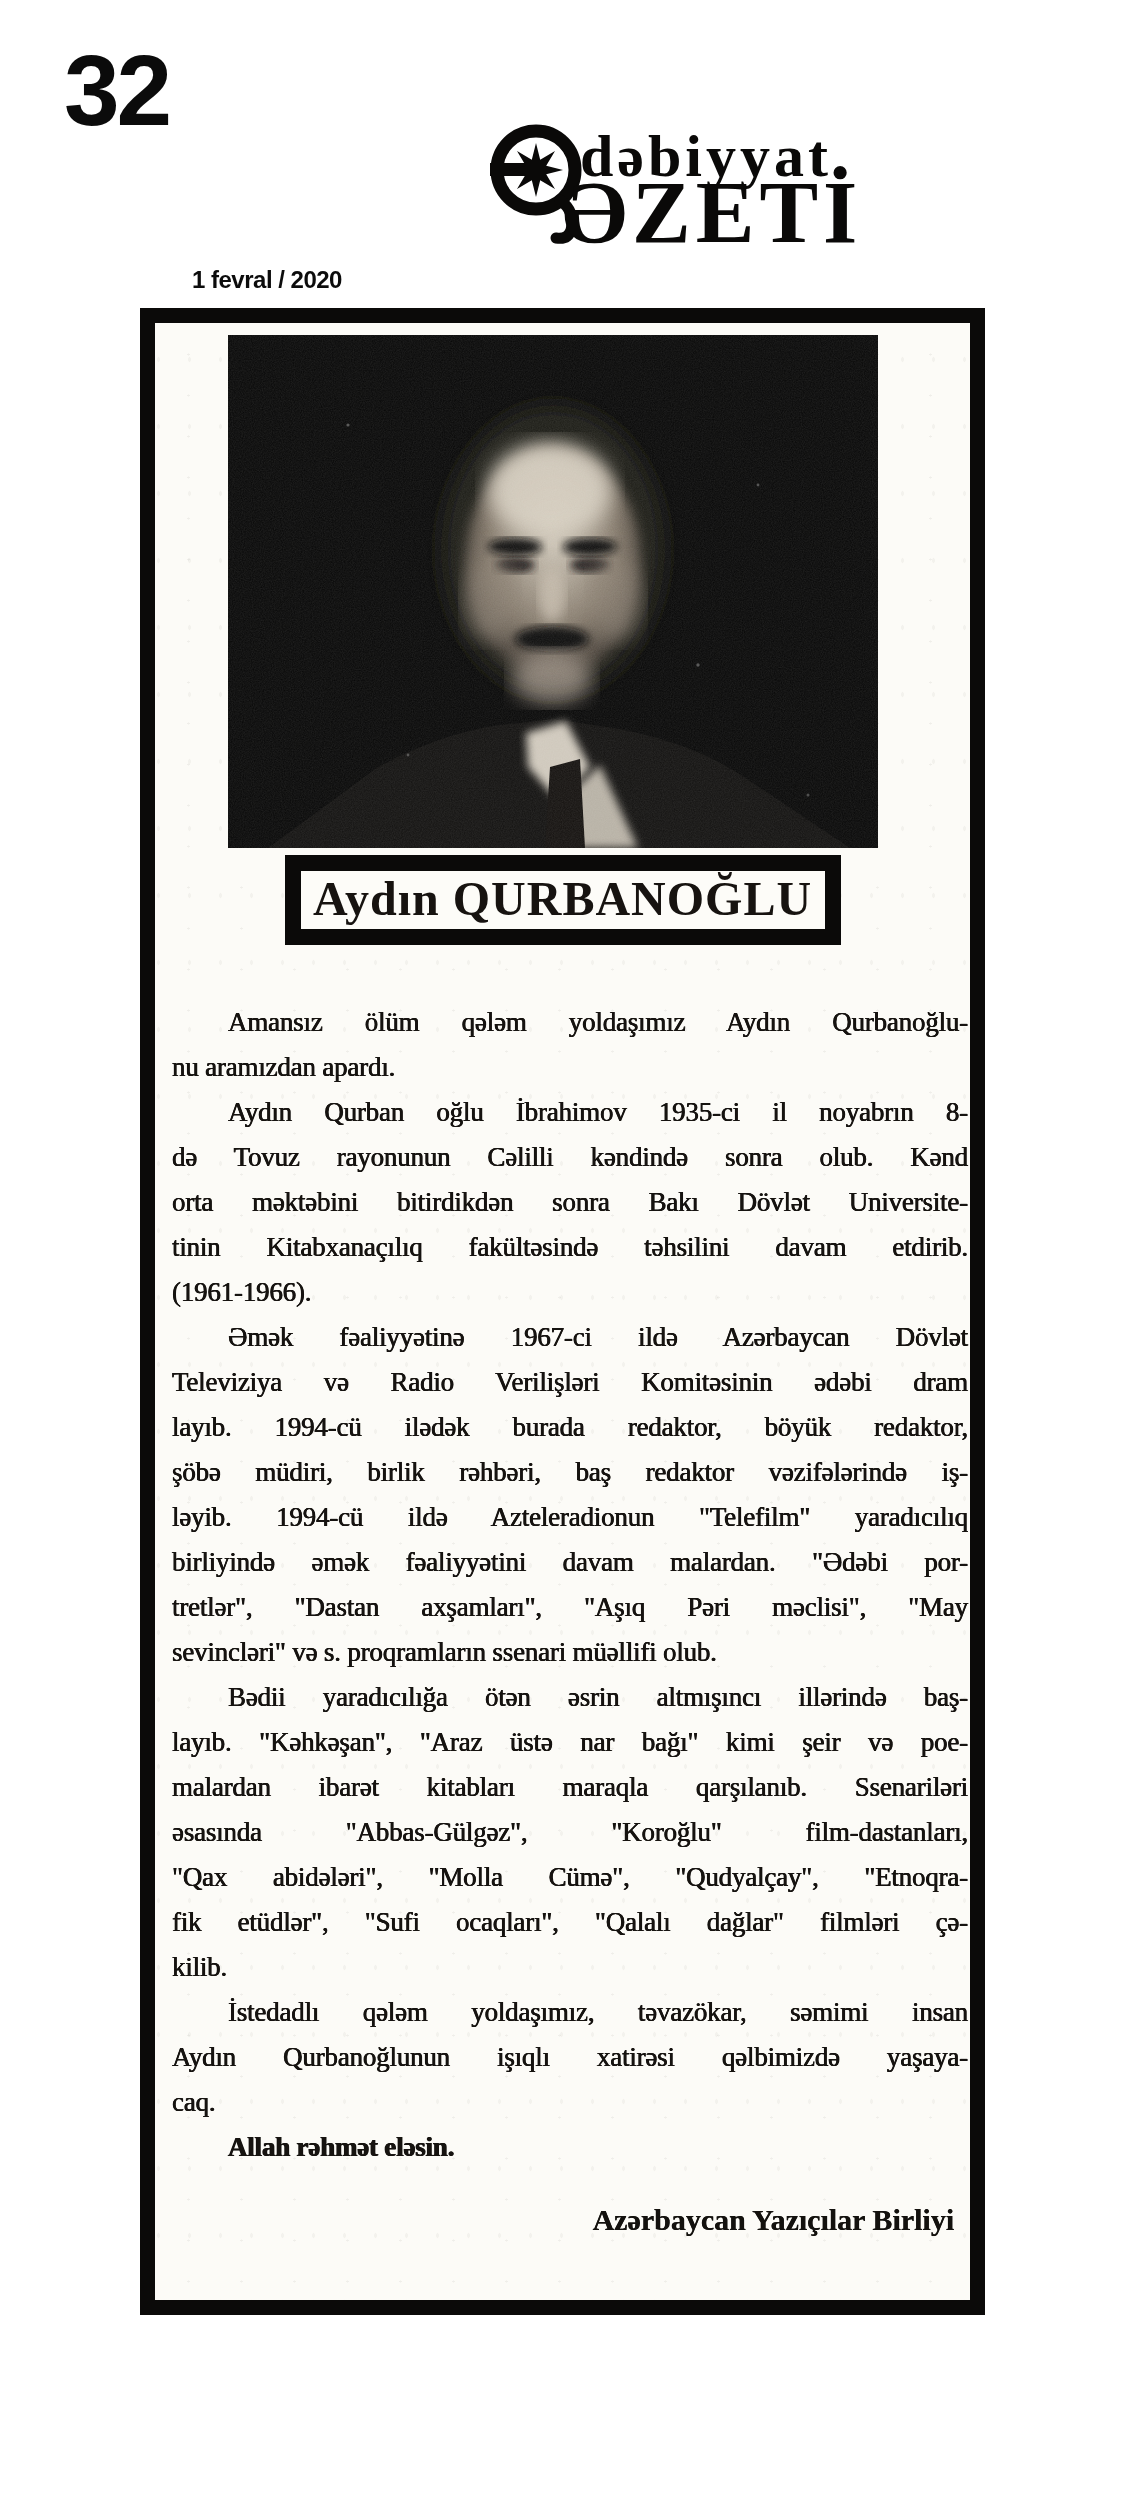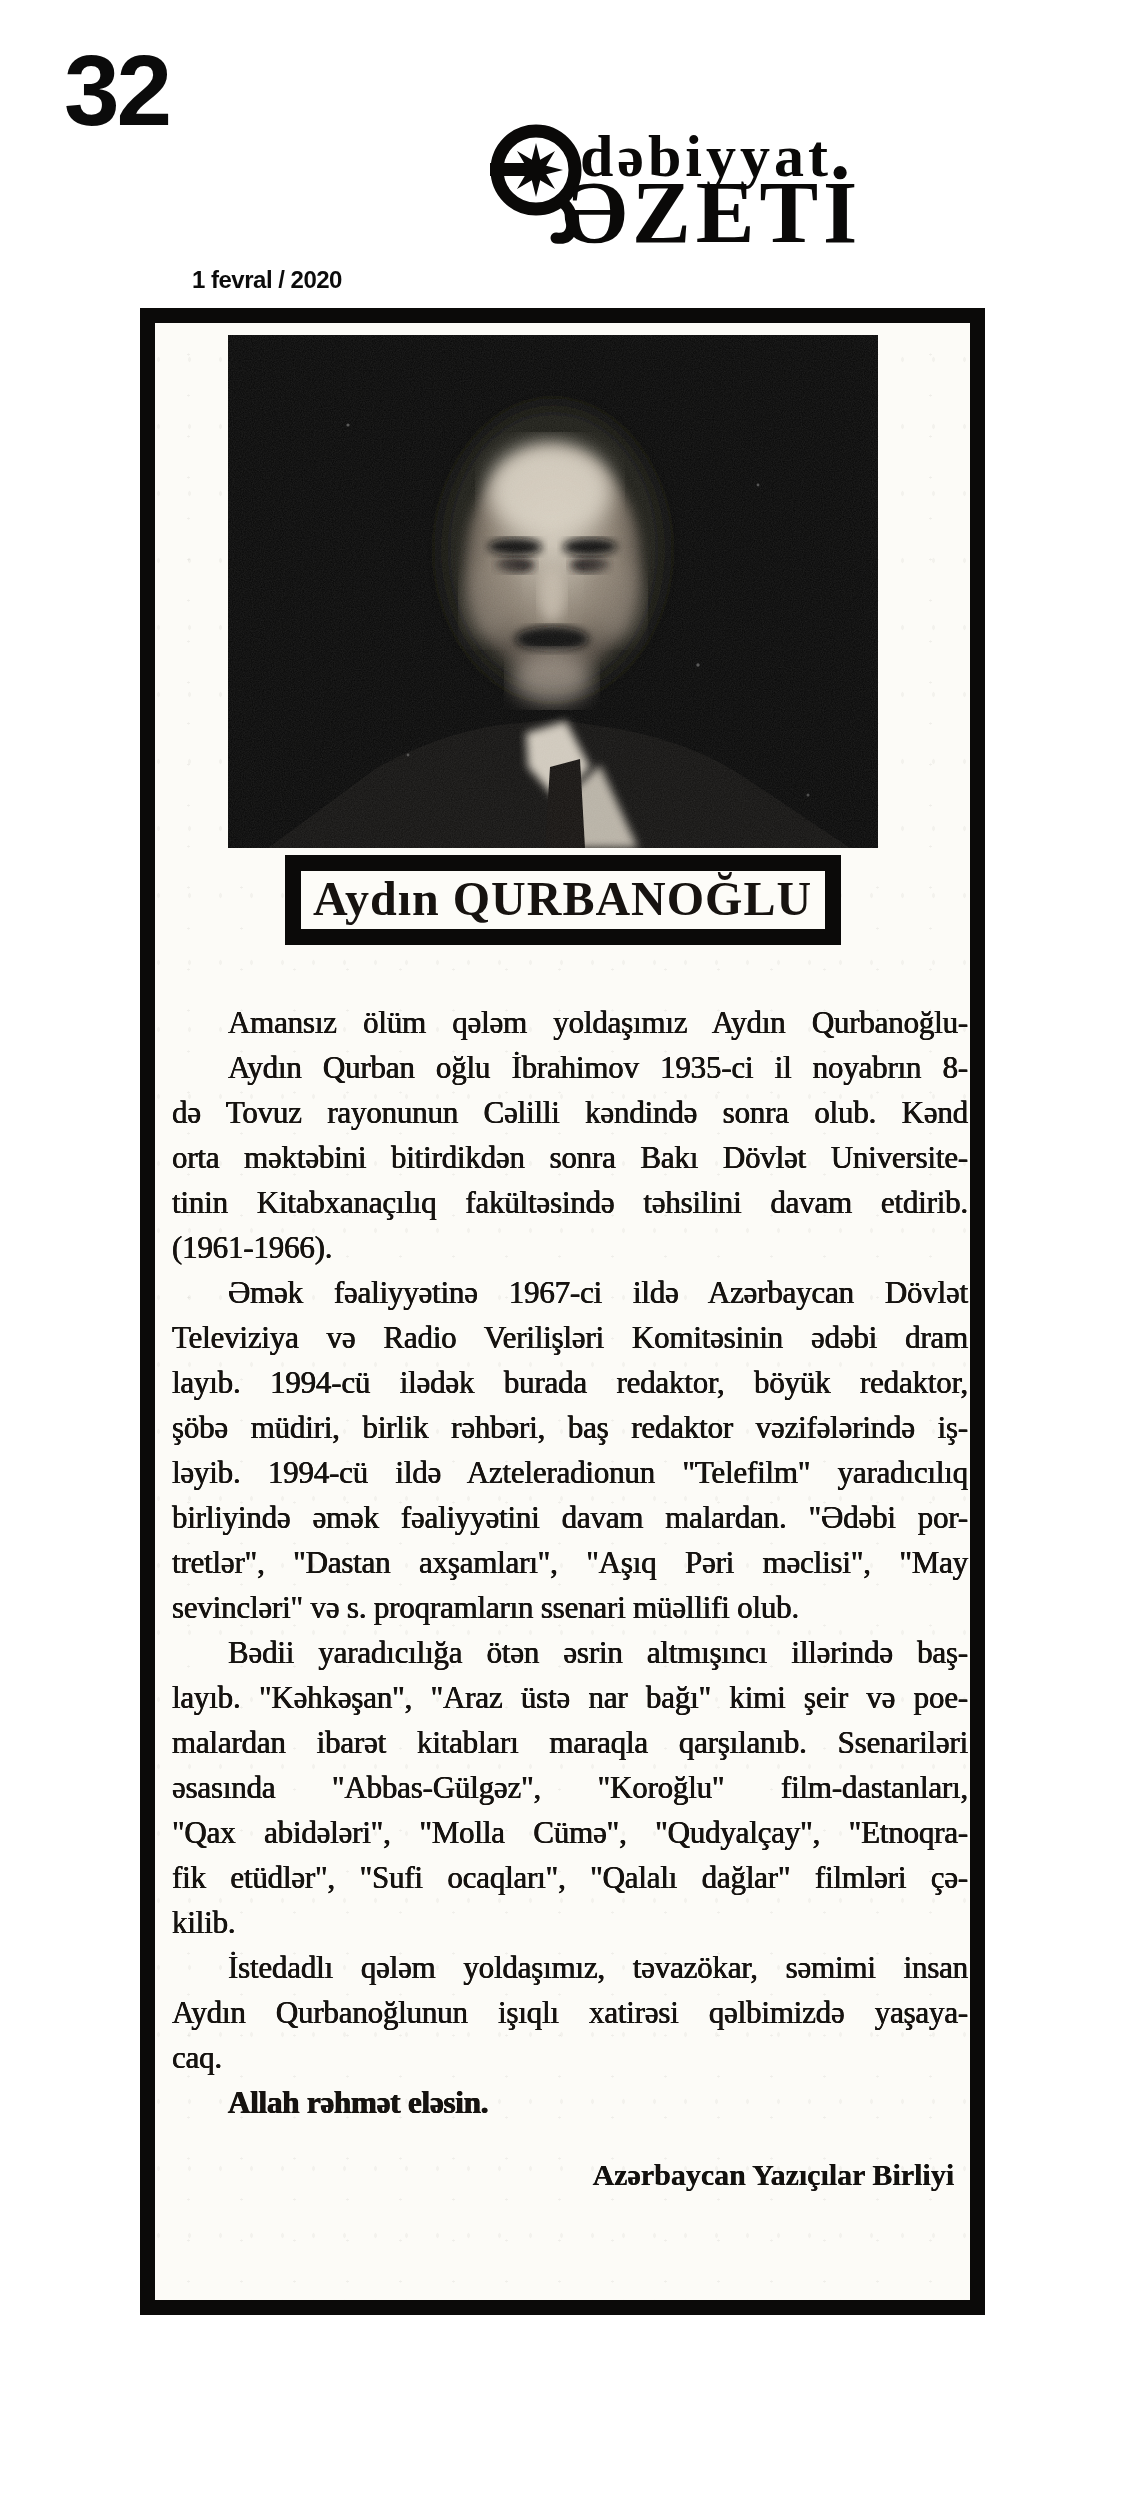--- a/index.html
+++ b/index.html
@@ -19,21 +19,21 @@
   
   .artbox{position:absolute;left:140px;top:308px;width:845px;height:2007px;box-sizing:border-box;
           border:15px solid #0b0a09;background:#fcfbf7;
           background-image:radial-gradient(rgba(40,35,25,0.06) 1px,transparent 1.6px),
                            radial-gradient(rgba(40,35,25,0.045) 1px,transparent 1.5px);
           background-size:53px 41px,31px 67px;background-position:7px 11px,19px 3px;}
   .photo{display:block;margin:12px 0 0 73px;width:650px;height:513px;background:#070707;}
   .plate{margin:7px auto 0 auto;width:556px;height:90px;box-sizing:border-box;
          border:16px solid #0b0a09;background:#fdfcf8;text-align:center;
          font-weight:bold;font-size:48px;line-height:55px;letter-spacing:1px;color:#171310;}
-  .body-col{margin:55px 2px 0 17px;font-size:31px;line-height:45px;letter-spacing:-0.2px;color:#161310;}
+  .body-col{margin:55px 2px 0 17px;font-size:27px;line-height:45px;letter-spacing:-0.2px;color:#161310;}
   .pline{text-align:justify;text-align-last:justify;white-space:nowrap;
          text-shadow:0.35px 0 currentColor,-0.35px 0 currentColor;}
   .pline.plast{text-align-last:left;white-space:normal;}
   .pline.pfirst{text-indent:56px;}
   .para.bold .pline{font-weight:bold;text-shadow:0.5px 0 currentColor,-0.5px 0 currentColor;}
   .sig{margin-top:33px;padding-right:16px;text-align:right;font-weight:bold;font-size:30px;
        color:#13110e;text-shadow:0.3px 0 currentColor;}
 </style>
 </head>
 <body>
@@ -103,20 +103,21 @@
       <rect x="0" y="0" width="650" height="513" filter="url(#grain)" opacity="0.5"></rect>
     </svg>
 
     <div class="plate">
       <span>Aydın QURBANOĞLU</span>
     </div>
 
     <div class="body-col">
         <div class="para">
           <div class="pline pfirst">Amansız ölüm qələm yoldaşımız Aydın Qurbanoğlu-</div>
+          <div class="pline plast">nu aramızdan apardı.</div>
         </div>
         <div class="para">
           <div class="pline pfirst">Aydın Qurban oğlu İbrahimov 1935-ci il noyabrın 8-</div>
           <div class="pline">də Tovuz rayonunun Cəlilli kəndində sonra olub. Kənd</div>
           <div class="pline">orta məktəbini bitirdikdən sonra Bakı Dövlət Universite-</div>
           <div class="pline">tinin Kitabxanaçılıq fakültəsində təhsilini davam etdirib.</div>
           <div class="pline plast">(1961-1966).</div>
         </div>
         <div class="para">
           <div class="pline pfirst">Əmək fəaliyyətinə 1967-ci ildə Azərbaycan Dövlət</div>

